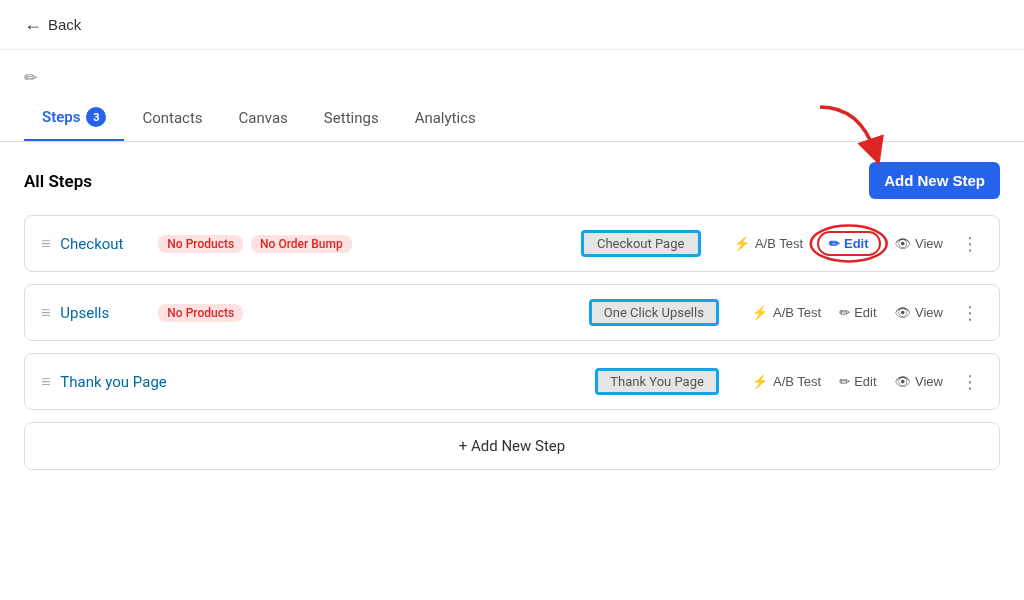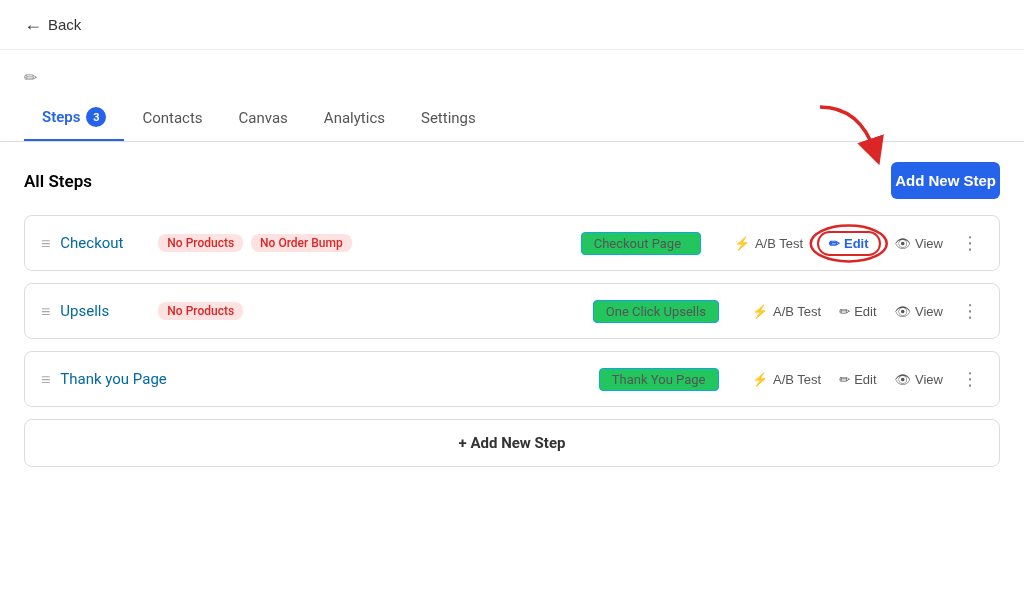--- a/index.html
+++ b/index.html
@@ -107,21 +107,21 @@
       font-size: 17px;
       font-weight: 600;
       color: #000000;
     }
 
     .add-new-step-btn {
       background: #2563eb;
       color: #fff;
       border: none;
       border-radius: 6px;
-      padding: 10px 4px;
+      padding: 10px 15px;
       font-size: 15px;
       font-weight: 600;
       cursor: pointer;
     }
 
     .step-card {
       border: 1px solid #ddd;
       border-radius: 8px;
       margin-bottom: 12px;
       padding: 14px 16px;
@@ -155,29 +155,30 @@
       font-weight: 500;
       margin-left: 8px;
     }
 
     .badge-red {
       background: #fee2e2;
       color: #dc2626;
     }
 
     .step-type-badge {
-      background: #22c55e;
+      background: #e5e5e5;
       color: #555;
-      border: 1px solid #0ea5e9;
+      border: 3px solid #0ea5e9;
       border-radius: 4px;
       padding: 3px 12px;
       font-size: 13px;
       margin-left: auto;
       margin-right: 30px;
       min-width: 120px;
+      text-align: center;
     }
 
     .step-actions {
       display: flex;
       align-items: center;
       gap: 10px;
       margin-left: auto;
     }
 
     .action-btn {
@@ -227,21 +228,21 @@
     }
 
     .add-new-step-row {
       border: 1px solid #ddd;
       border-radius: 8px;
       padding: 14px;
       text-align: center;
       cursor: pointer;
       color: #333;
       font-size: 15px;
-      font-weight: 700;
+      font-weight: 400;
       margin-top: 4px;
       background: #fff;
     }
 
     
     .type-badge-area {
       flex: 1;
       display: flex;
       justify-content: center;
     }
@@ -265,24 +266,24 @@
     <span>Steps</span>
     <span class="tab-badge">3</span>
   </div>
   <div class="tab-item">
     <span>Contacts</span>
   </div>
   <div class="tab-item">
     <span>Canvas</span>
   </div>
   <div class="tab-item">
+    <span>Settings</span>
+  </div>
+  <div class="tab-item">
     <span>Analytics</span>
-  </div>
-  <div class="tab-item">
-    <span>Settings</span>
   </div>
 </div>
 
 <div class="content-area">
   <div class="section-header">
     <span class="all-steps-title">All Steps</span>
     <div style="position:relative;">
       
       <svg style="position:absolute; top:-65px; right:110px; width:90px; height:75px; pointer-events:none;">
         <defs>

